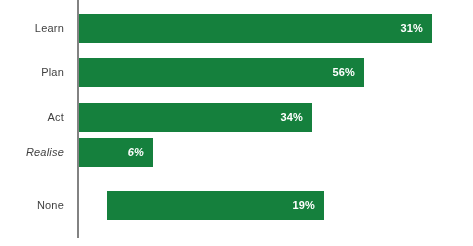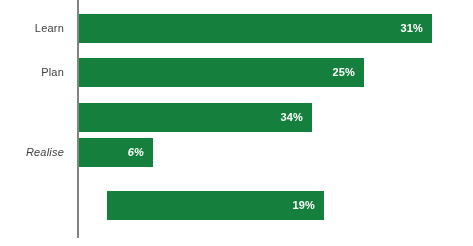--- a/index.html
+++ b/index.html
@@ -86,37 +86,39 @@
     <div class="bar-row" style="top:14px;">
       <div class="cat-label">Learn</div>
       <div class="bar" style="width:353px;">
         <span class="bar-value">31%</span>
       </div>
     </div>
 
     <div class="bar-row" style="top:58px;">
       <div class="cat-label">Plan</div>
       <div class="bar" style="width:285px;">
-        <span class="bar-value">25%</span>
+        <span class="bar-value">56%</span>
       </div>
     </div>
 
     <div class="bar-row" style="top:103px;">
+      <div class="cat-label">Act</div>
       <div class="bar" style="width:233px;">
         <span class="bar-value">34%</span>
       </div>
     </div>
 
     <div class="bar-row" style="top:138px;font-style:italic;">
       <div class="cat-label">Realise</div>
       <div class="bar" style="width:74px;">
         <span class="bar-value">6%</span>
       </div>
     </div>
 
     <div class="bar-row" style="top:191px;">
+      <div class="cat-label">None</div>
       <div class="bar" style="width:217px;margin-left:28px;">
         <span class="bar-value">19%</span>
       </div>
     </div>
 
   </div>
 </div>
 
 </body></html>

